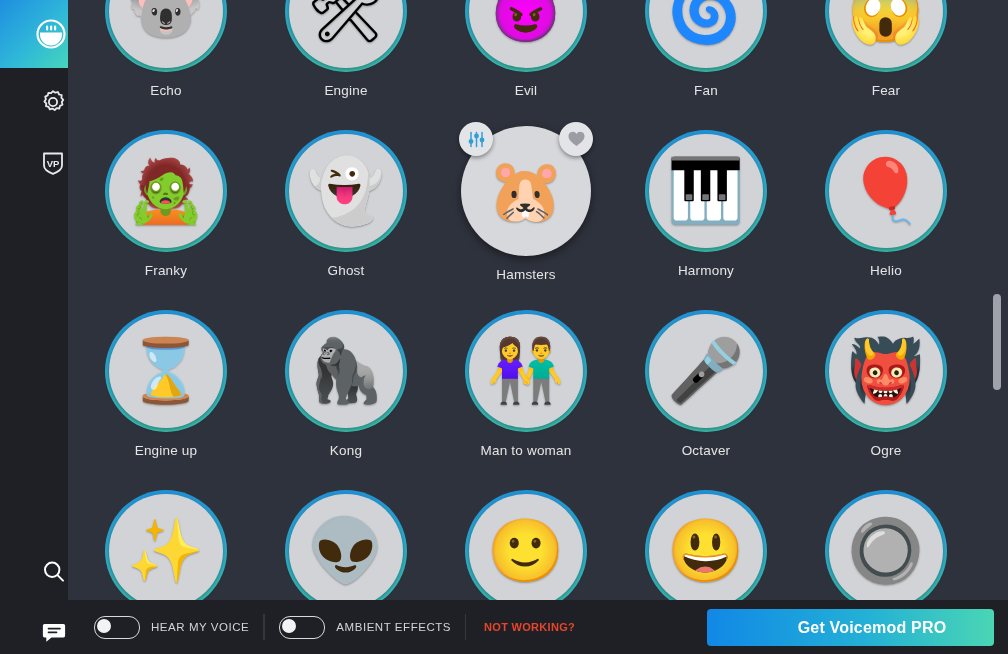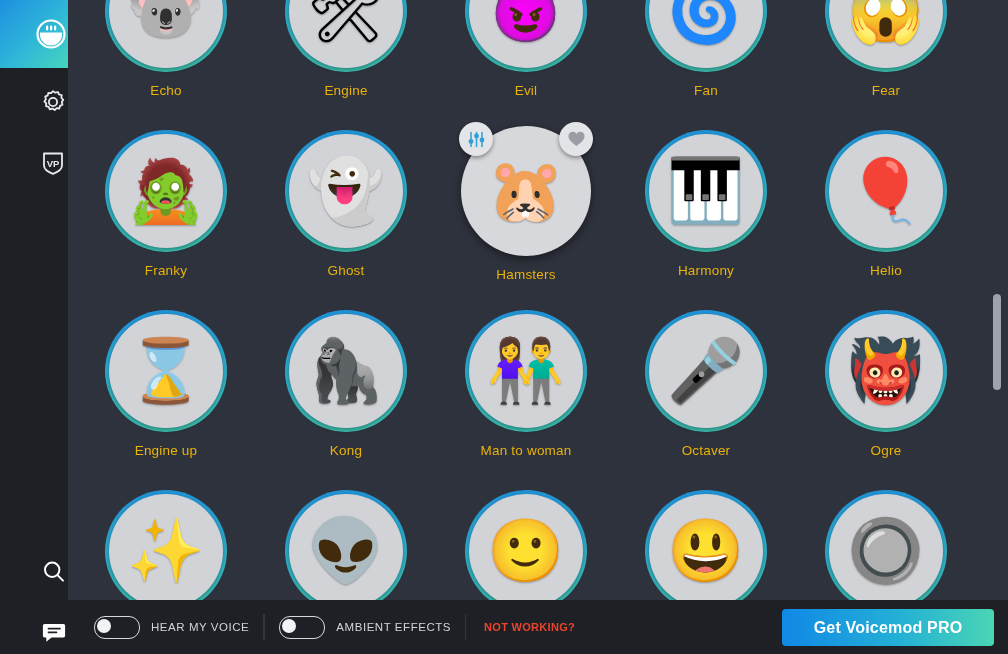--- a/index.html
+++ b/index.html
@@ -83,21 +83,21 @@
   .disc-outer.hovered .disc{
     background:#d7d8db;box-shadow:0 3px 9px rgba(0,0,0,.45);
   }
   .emoji{
     font-size:62px;line-height:1;
     display:block;
     text-shadow:0 1px 2px rgba(0,0,0,.3);
   }
   .tile-label{
     margin-top:11px;
-    color:#eab308;font-size:13.5px;letter-spacing:.2px;
+    color:#e5e5e5;font-size:13.5px;letter-spacing:.2px;
     text-align:center;white-space:nowrap;
   }
   .badge{
     position:absolute;width:34px;height:34px;border-radius:50%;
     background:#e3e4e7;
     display:flex;align-items:center;justify-content:center;
     box-shadow:0 2px 4px rgba(0,0,0,.4);
     z-index:4;cursor:pointer;
   }
   .badge.left{left:-2px;top:-4px;}
@@ -139,25 +139,25 @@
     margin-left:11px;color:#d2d4d9;font-size:11.5px;
     letter-spacing:.55px;white-space:nowrap;
   }
   .vdiv{width:1px;height:26px;background:#34373f;}
   .notworking{
     color:#e8452b;font-size:11px;font-weight:bold;letter-spacing:.3px;
     margin-left:18px;cursor:pointer;white-space:nowrap;
   }
   .pro-btn{
     position:absolute;right:14px;top:9px;
-    width:212px;height:37px;border-radius:4px;
+    width:244px;height:37px;border-radius:4px;
     background:linear-gradient(90deg,#1188e6 0%,#23b0d6 55%,#4ad6b4 100%);
     color:#fff;font-size:16px;font-weight:bold;
     display:flex;align-items:center;justify-content:center;
-    cursor:pointer;letter-spacing:.2px;
+    cursor:pointer;letter-spacing:.2px;padding-left:43px;
   }
 </style>
 </head>
 <body>
 
 <div class="app">
 
   <div class="sidebar">
 
     <div class="side-btn active" style="top:0px;">

